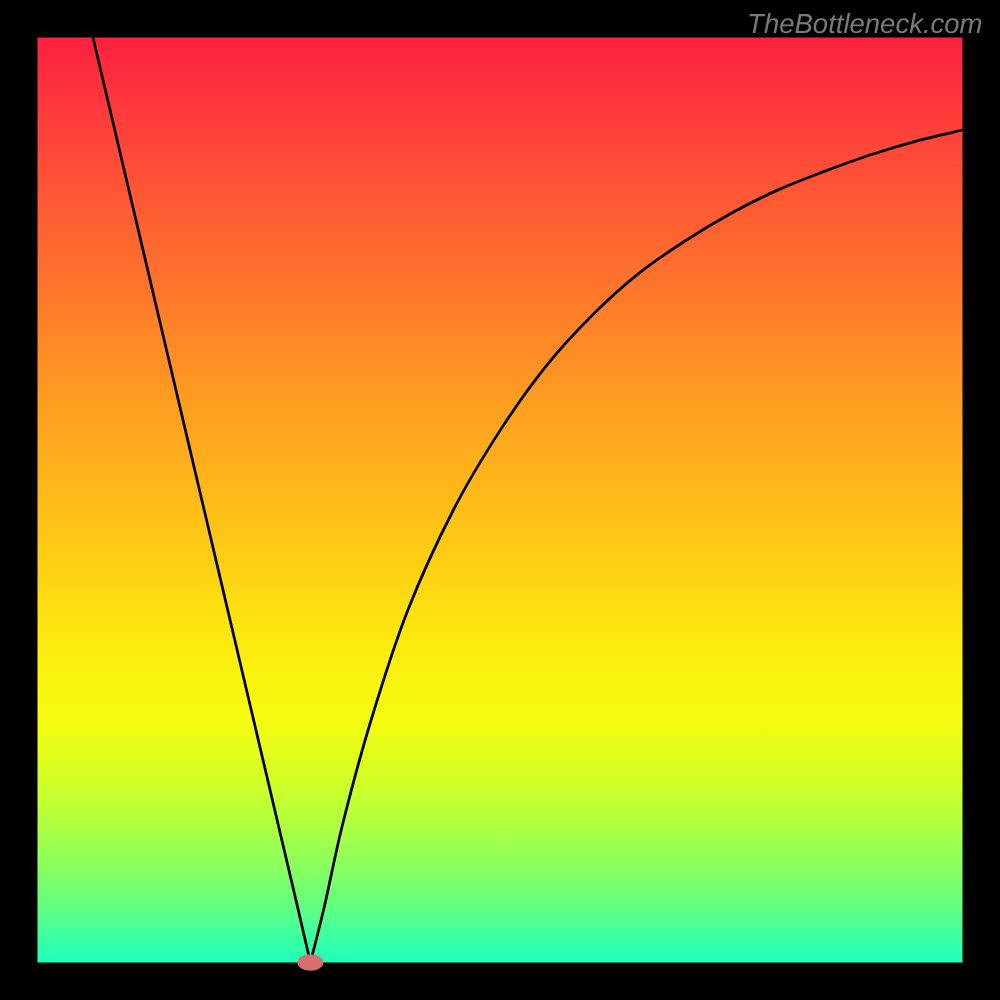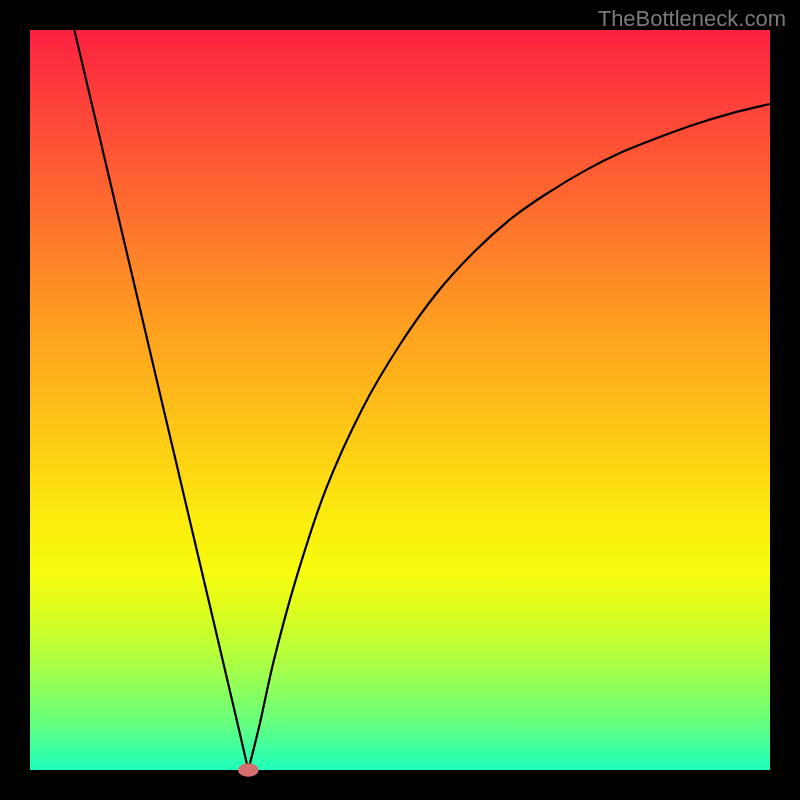--- a/index.html
+++ b/index.html
@@ -37,20 +37,21 @@
       #1fffbc 100%
     );
   }
   .watermark {
     position: absolute;
     top: 6px;
     right: 14px;
     color: #7a7a7a;
     font-size: 22px;
     font-weight: 500;
+    font-style: italic;
   }
   .plot-svg {
     position: absolute;
     left: 30px;
     top: 30px;
     width: 740px;
     height: 740px;
     overflow: visible;
   }
   .curve-path {

